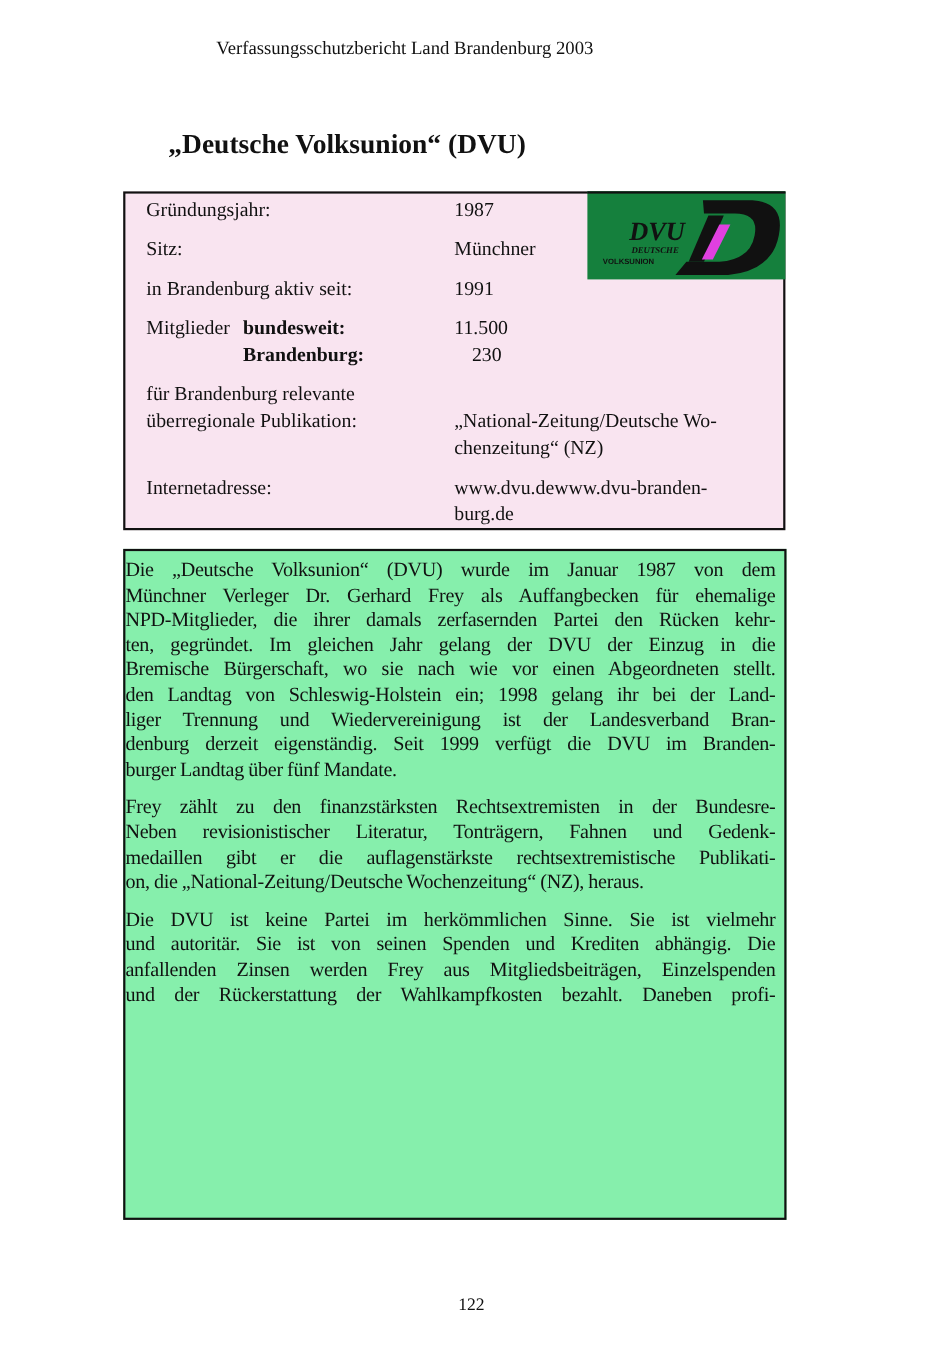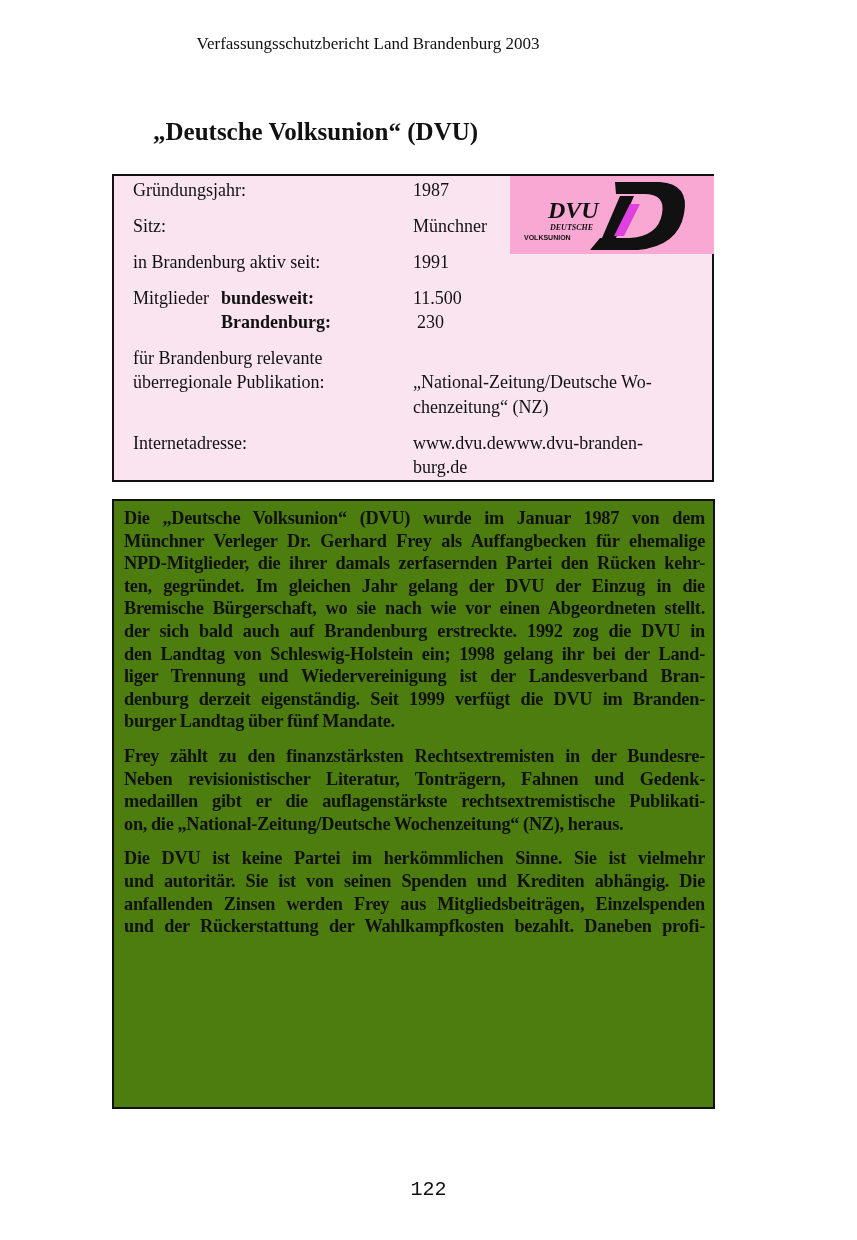--- a/index.html
+++ b/index.html
@@ -14,45 +14,43 @@
     .title {
       position: absolute; top: 118px; left: 117px;
       font-size: 25px; font-weight: bold; margin-left: 36px;
     }
     .factbox {
       position: absolute; top: 174px; left: 112px; width: 602px; height: 308px;
       background: #f9e4f0; border: 2px solid #111; box-sizing: border-box;
     }
     .factbox .logo-area {
       position: absolute; right: -2px; top: -2px; width: 180px; height: 78px;
-      background: #f9a8d4; border-top: 2px solid #111; padding-left: 24px;
+      background: #15803d; border-top: 2px solid #111;
     }
     .factbox .logo-area::after {
       content: ""; position: absolute; right: 4px; top: 78px; width: 3px; height: 0;
     }
     .row { position: absolute; left: 7px; font-size: 18px; line-height: 25px; }
     .lbl { font-weight: normal; position: absolute; left: 12px; white-space: nowrap; }
     .sublbl { font-weight: bold; position: absolute; left: 100px; white-space: nowrap; }
     .val { position: absolute; left: 292px; white-space: nowrap; }
     .textbox {
       position: absolute; top: 499px; left: 112px; width: 603px; height: 610px;
-      background: #4d7c0f; border: 2px solid #111; box-sizing: border-box;
-      padding: 6px 8px 0 10px;
-      font-weight: bold;
+      background: #86efac; border: 2px solid #111; box-sizing: border-box;
+      padding: 6px 8px 0 0;
     }
     .para {
       font-size: 18.3px; line-height: 22.6px; text-align: justify; margin: 0 0 12px 0;
       letter-spacing: -0.25px; word-spacing: -0.5px;
     }
     .para .line { display: block; text-align: justify; text-align-last: justify; white-space: nowrap; }
     .para .line.last { text-align-last: left; }
     .pagenum {
       position: absolute; top: 1178px; left: 0; width: 857px; text-align: center;
-      font-size: 20px;
-      font-family: Liberation Mono, monospace;
+      font-size: 16px;
     }
     .logo-svg { position: absolute; left: 10px; top: 2px; }
   </style>
 </head>
 <body>
 
 <div class="running-header">Verfassungsschutzbericht Land Brandenburg 2003</div>
 
 <div class="title">„Deutsche Volksunion“ (DVU)</div>
 
@@ -80,21 +78,21 @@
     <span class="lbl">in Brandenburg aktiv seit:</span>
     <span class="val">1991</span>
   </div>
   <div class="row" style="top:110px;">
     <span class="lbl">Mitglieder</span>
     <span class="sublbl">bundesweit:</span>
     <span class="val">11.500</span>
   </div>
   <div class="row" style="top:134px;">
     <span class="sublbl">Brandenburg:</span>
-    <span class="val" style="left:296px;text-align:center;">230</span>
+    <span class="val" style="left:308px;text-align:center;">230</span>
   </div>
   <div class="row" style="top:170px;">
     <span class="lbl">für Brandenburg relevante</span>
   </div>
   <div class="row" style="top:194px;">
     <span class="lbl">überregionale Publikation:</span>
     <span class="val">„National-Zeitung/Deutsche Wo-</span>
   </div>
   <div class="row" style="top:219px;">
     <span class="val">chenzeitung“ (NZ)</span>
@@ -108,21 +106,20 @@
   </div>
 </div>
 
 <div class="textbox">
   <div class="para">
     <span class="line">Die „Deutsche Volksunion“ (DVU) wurde im Januar 1987 von dem</span>
     <span class="line">Münchner Verleger Dr. Gerhard Frey als Auffangbecken für ehemalige</span>
     <span class="line">NPD-Mitglieder, die ihrer damals zerfasernden Partei den Rücken kehr-</span>
     <span class="line">ten, gegründet. Im gleichen Jahr gelang der DVU der Einzug in die</span>
     <span class="line">Bremische Bürgerschaft, wo sie nach wie vor einen Abgeordneten stellt.</span>
-    <span class="line">der sich bald auch auf Brandenburg erstreckte. 1992 zog die DVU in</span>
     <span class="line">den Landtag von Schleswig-Holstein ein; 1998 gelang ihr bei der Land-</span>
     <span class="line">liger Trennung und Wiedervereinigung ist der Landesverband Bran-</span>
     <span class="line">denburg derzeit eigenständig. Seit 1999 verfügt die DVU im Branden-</span>
     <span class="line last">burger Landtag über fünf Mandate.</span>
   </div>
   <div class="para">
     <span class="line">Frey zählt zu den finanzstärksten Rechtsextremisten in der Bundesre-</span>
     <span class="line">Neben revisionistischer Literatur, Tonträgern, Fahnen und Gedenk-</span>
     <span class="line">medaillen gibt er die auflagenstärkste rechtsextremistische Publikati-</span>
     <span class="line last">on, die „National-Zeitung/Deutsche Wochenzeitung“ (NZ), heraus.</span>

